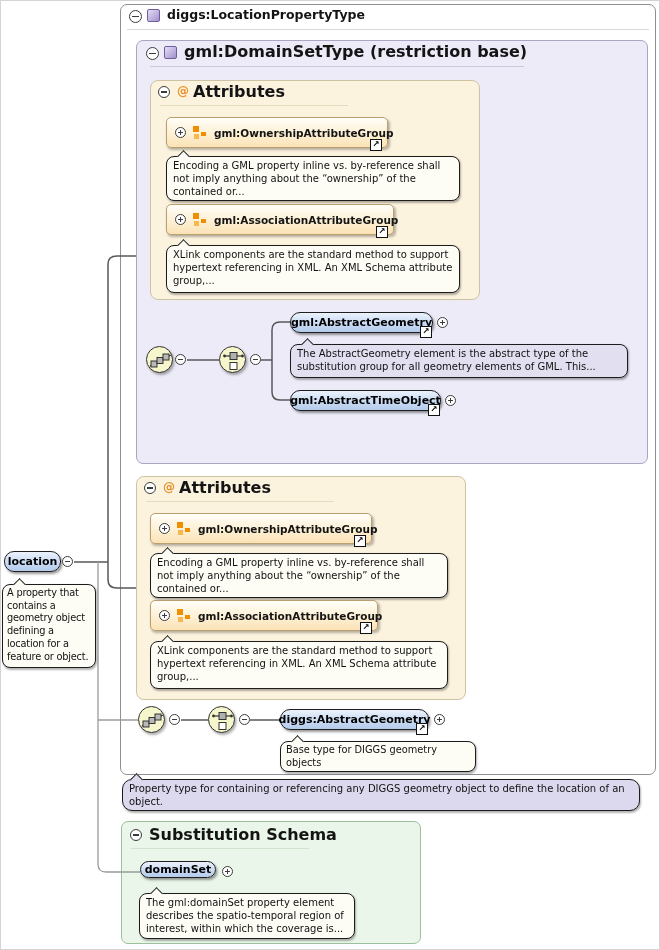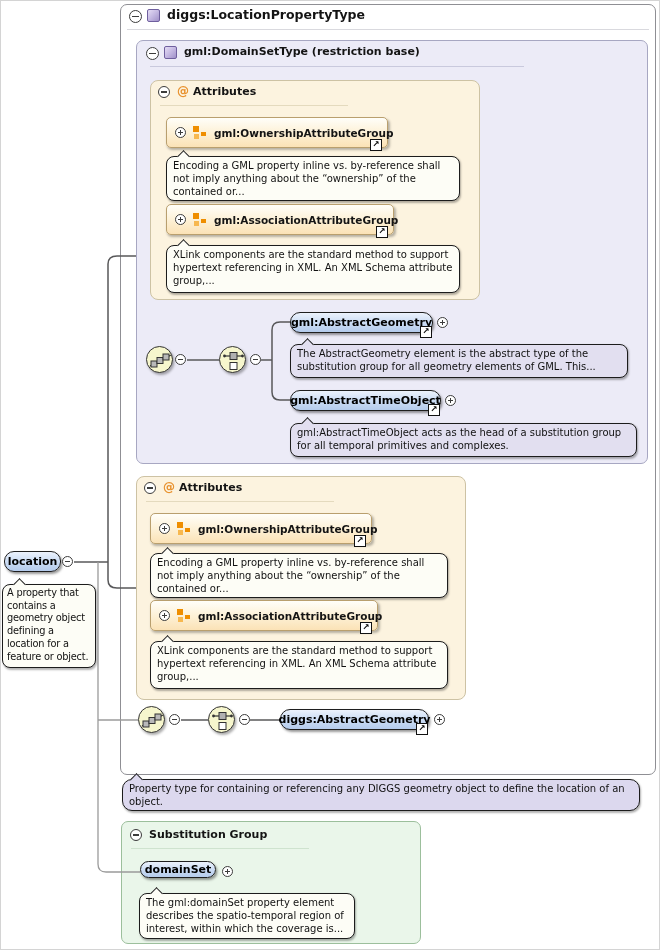--- a/index.html
+++ b/index.html
@@ -9,21 +9,21 @@
 
   
   .secbox{position:absolute;box-sizing:border-box;border-radius:7px;}
   .box-root{background:#ffffff;border:1px solid #8f8f94;}
   .box-restr{background:#ecebf7;border:1px solid #a7a7c2;}
   .box-attrs{background:#fcf3df;border:1px solid #cdc2a4;border-radius:8px;}
   .box-subst{background:#eaf6ea;border:1px solid #9cbf9c;}
 
   .sep{position:absolute;height:1px;}
 
-  .hdr-title{position:absolute;font-size:11px;font-weight:bold;color:#141414;line-height:16px;white-space:nowrap;}
+  .hdr-title{position:absolute;font-size:16px;font-weight:bold;color:#141414;line-height:16px;white-space:nowrap;}
   .hdr-title.big{font-size:12.5px;}
 
   
   .tgl{position:absolute;width:12px;height:12px;border:1.2px solid #3c3c3c;border-radius:50%;
        background:#fff;box-sizing:border-box;}
   .tgl.sm{width:11px;height:11px;}
   .tgl::before{content:"";position:absolute;left:2px;right:2px;top:50%;height:1.2px;margin-top:-0.6px;background:#3c3c3c;}
   .tgl.plus::after{content:"";position:absolute;top:2px;bottom:2px;left:50%;width:1.2px;margin-left:-0.6px;background:#3c3c3c;}
   .tgl.inline{position:relative;flex:none;}
 
@@ -167,21 +167,20 @@
     <span class="linkicon" style="right:0px;bottom:-6px;">↗</span>
   </div>
   <span class="tgl plus sm" style="left:437px;top:317px;"></span>
   <div class="note lav" style="left:290px;top:344px;width:338px;min-height:34px;">The AbstractGeometry element is the abstract type of the substitution group for all geometry elements of GML. This...</div>
 
   <div class="pill" style="left:290px;top:390px;width:151px;height:21px;">
     <span>gml:AbstractTimeObject</span>
     <span class="linkicon" style="right:0px;bottom:-6px;">↗</span>
   </div>
   <span class="tgl plus sm" style="left:445px;top:395px;"></span>
-  <div class="note lav" style="left:290px;top:423px;width:347px;min-height:34px;">gml:AbstractTimeObject acts as the head of a substitution group for all temporal primitives and complexes.</div>
 
   <span class="tgl" style="left:144px;top:482px;"></span>
   <span class="at-icon" style="left:163px;top:480px;">@</span>
   <span class="hdr-title" style="left:179px;top:480px;">Attributes</span>
 
   <div class="grp" style="left:150px;top:513px;width:222px;height:31px;">
     <span class="tgl plus sm inline" style="margin-left:8px;"></span>
     <span class="ag-icon">
         <i class="a"></i>
         <i class="b"></i>
@@ -222,25 +221,26 @@
       <rect x="10" y="15.5" width="7" height="7" fill="#fff" stroke="#333" stroke-width="1"></rect>
     </svg>
   </div>
   <span class="tgl sm" style="left:239px;top:714px;"></span>
 
   <div class="pill" style="left:280px;top:709px;width:149px;height:21px;">
     <span>diggs:AbstractGeometry</span>
     <span class="linkicon" style="right:0px;bottom:-6px;">↗</span>
   </div>
   <span class="tgl plus sm" style="left:434px;top:714px;"></span>
+  <div class="note" style="left:280px;top:741px;width:196px;min-height:16px;padding:2px 5px;font-size:9.8px;">Base type for DIGGS geometry objects</div>
 
   <div class="note big" style="left:122px;top:779px;width:518px;min-height:32px;">Property type for containing or referencing any DIGGS geometry object to define the location of an object.</div>
 
   <span class="tgl" style="left:130px;top:829px;"></span>
-  <span class="hdr-title" style="left:149px;top:827px;">Substitution Group</span>
+  <span class="hdr-title" style="left:149px;top:827px;">Substitution Schema</span>
 
   <div class="pill" style="left:140px;top:861px;width:76px;height:17px;">
     <span>domainSet</span>
   </div>
   <span class="tgl plus sm" style="left:222px;top:866px;"></span>
   <div class="note" style="left:139px;top:893px;width:216px;min-height:46px;">The gml:domainSet property element describes the spatio-temporal region of interest, within which the coverage is...</div>
 
   <div class="pill" style="left:4px;top:551px;width:57px;height:21px;">
     <span>location</span>
   </div>

